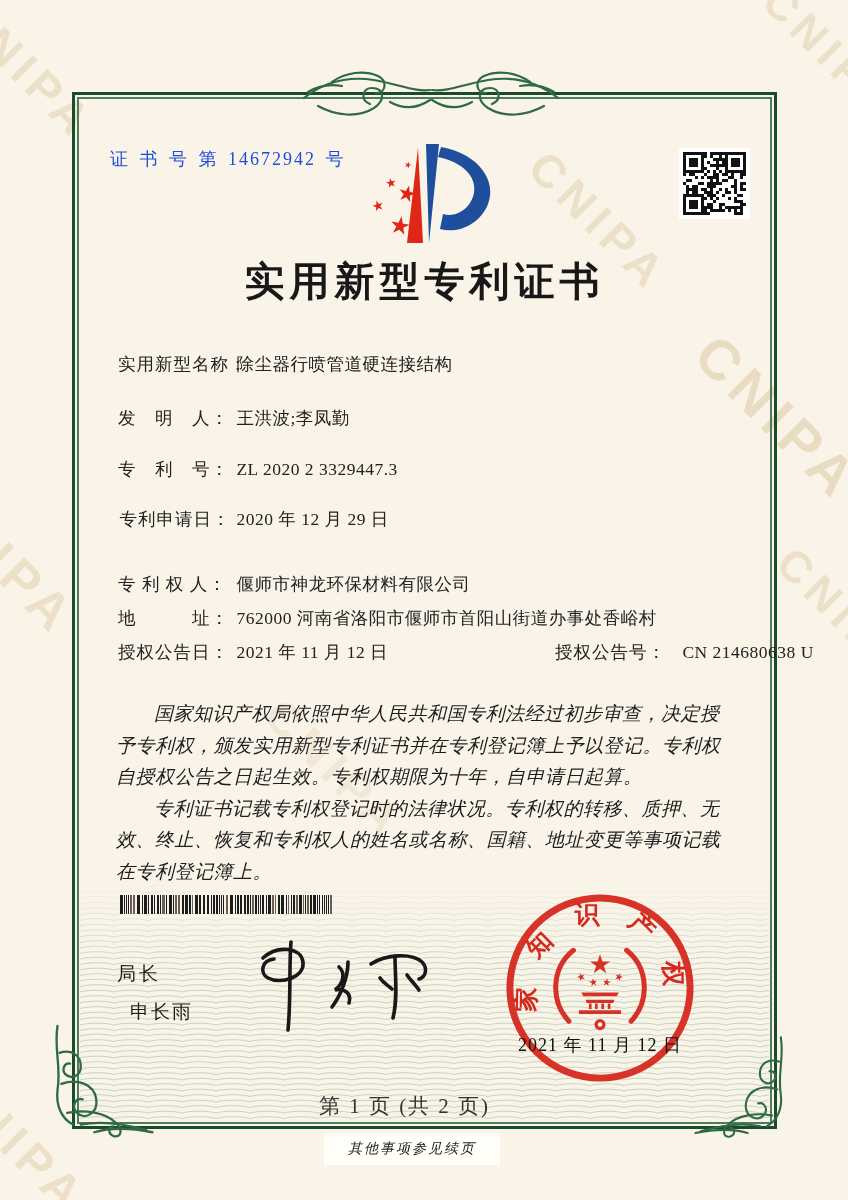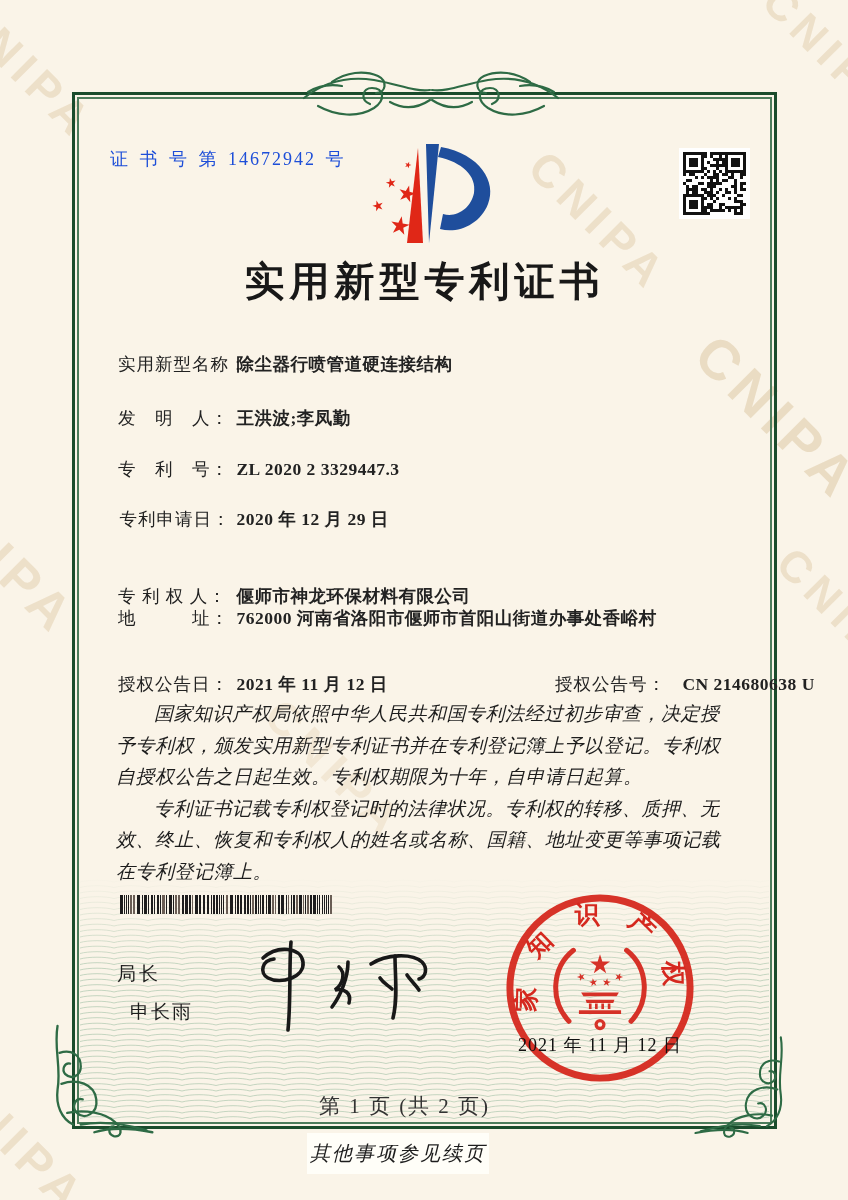--- a/index.html
+++ b/index.html
@@ -38,24 +38,24 @@
     letter-spacing:2px; word-spacing:3px; z-index:2; }
   .logo { position:absolute; left:344px; top:138px; width:178px; height:122px; z-index:2; }
   .qr { position:absolute; left:679px; top:148px; width:71px; height:71px; background:#fff;
     padding:4px; z-index:2; }
   .qr svg { width:63px; height:63px; display:block; }
   .doc-title { position:absolute; left:72px; top:254px; width:705px; text-align:center;
     font-size:40px; font-weight:bold; letter-spacing:5px; color:#181818; z-index:2; }
   
   .field { position:absolute; left:118px; font-size:17.5px; color:#222; z-index:2; white-space:nowrap; }
   .field .lbl { display:inline-block; width:114px; letter-spacing:1px; }
-  .field .val { letter-spacing:0.5px;font-weight:bold; }
+  .field .val { letter-spacing:0.5px; }
   .f-name{top:352px;} .f-inventor{top:406px;} .f-patentno{top:457px;}
-  .f-filing{top:507px;text-align:center;} .f-patentee{top:584px;} .f-address{top:606px;}
-  .f-grant{top:672px;}
+  .f-filing{top:507px;text-align:center;} .f-patentee{top:572px;} .f-address{top:606px;}
+  .f-grant{top:640px;}
   .grant2 { position:absolute; left:437px; top:0; }
   .grant2 .lbl { width:auto; margin-right:12px; }
   
   .body-text { position:absolute; left:116px; top:698px; width:620px; z-index:2;
     font-size:19px; line-height:31.5px; color:#1d1d1d; font-style:italic; }
   .body-text p { text-indent:2em; letter-spacing:0.5px; }
   
   .barcode { position:absolute; left:120px; top:895px; z-index:2; }
   
   .signer-title { position:absolute; left:117px; top:961px; font-size:19px; color:#1c1c1c;
@@ -63,22 +63,22 @@
   .signer-name  { position:absolute; left:130px; top:999px; font-size:19px; color:#1c1c1c;
     font-family:"Liberation Sans","DejaVu Sans",sans-serif; letter-spacing:2px; z-index:2; }
   .signature { position:absolute; left:235px; top:932px; width:215px; height:108px; z-index:3; }
   
   .seal { position:absolute; left:501px; top:889px; width:198px; height:198px; z-index:3; }
   .seal-date { position:absolute; left:500px; top:1033px; width:200px; text-align:center;
     font-size:18px; color:#111; letter-spacing:1px; z-index:4; }
   
   .page-info { position:absolute; left:52px; top:1092px; width:705px; text-align:center;
     font-size:21px; color:#333; letter-spacing:2px; z-index:2; }
-  .note-box { position:absolute; left:307px; top:1133px; background:#fffef8;
-    padding:7px 3px; font-size:20px; font-style:italic; color:#1d1d1d;
+  .note-box { position:absolute; left:324px; top:1133px; background:#fffef8;
+    padding:7px 24px; font-size:14px; font-style:italic; color:#1d1d1d;
     letter-spacing:2px; z-index:2; }
   
   .fl { position:absolute; z-index:2; }
   .fl-top    { left:298px; top:68px;  width:266px; height:50px; }
   .fl-bl     { left:50px;  top:1020px; width:108px; height:120px; }
   .fl-br     { left:688px; top:1032px; width:102px; height:108px; transform:scaleX(-1); }
   .hidden-defs { position:absolute; width:0; height:0; overflow:hidden; }
 </style>
 </head>
 <body>

